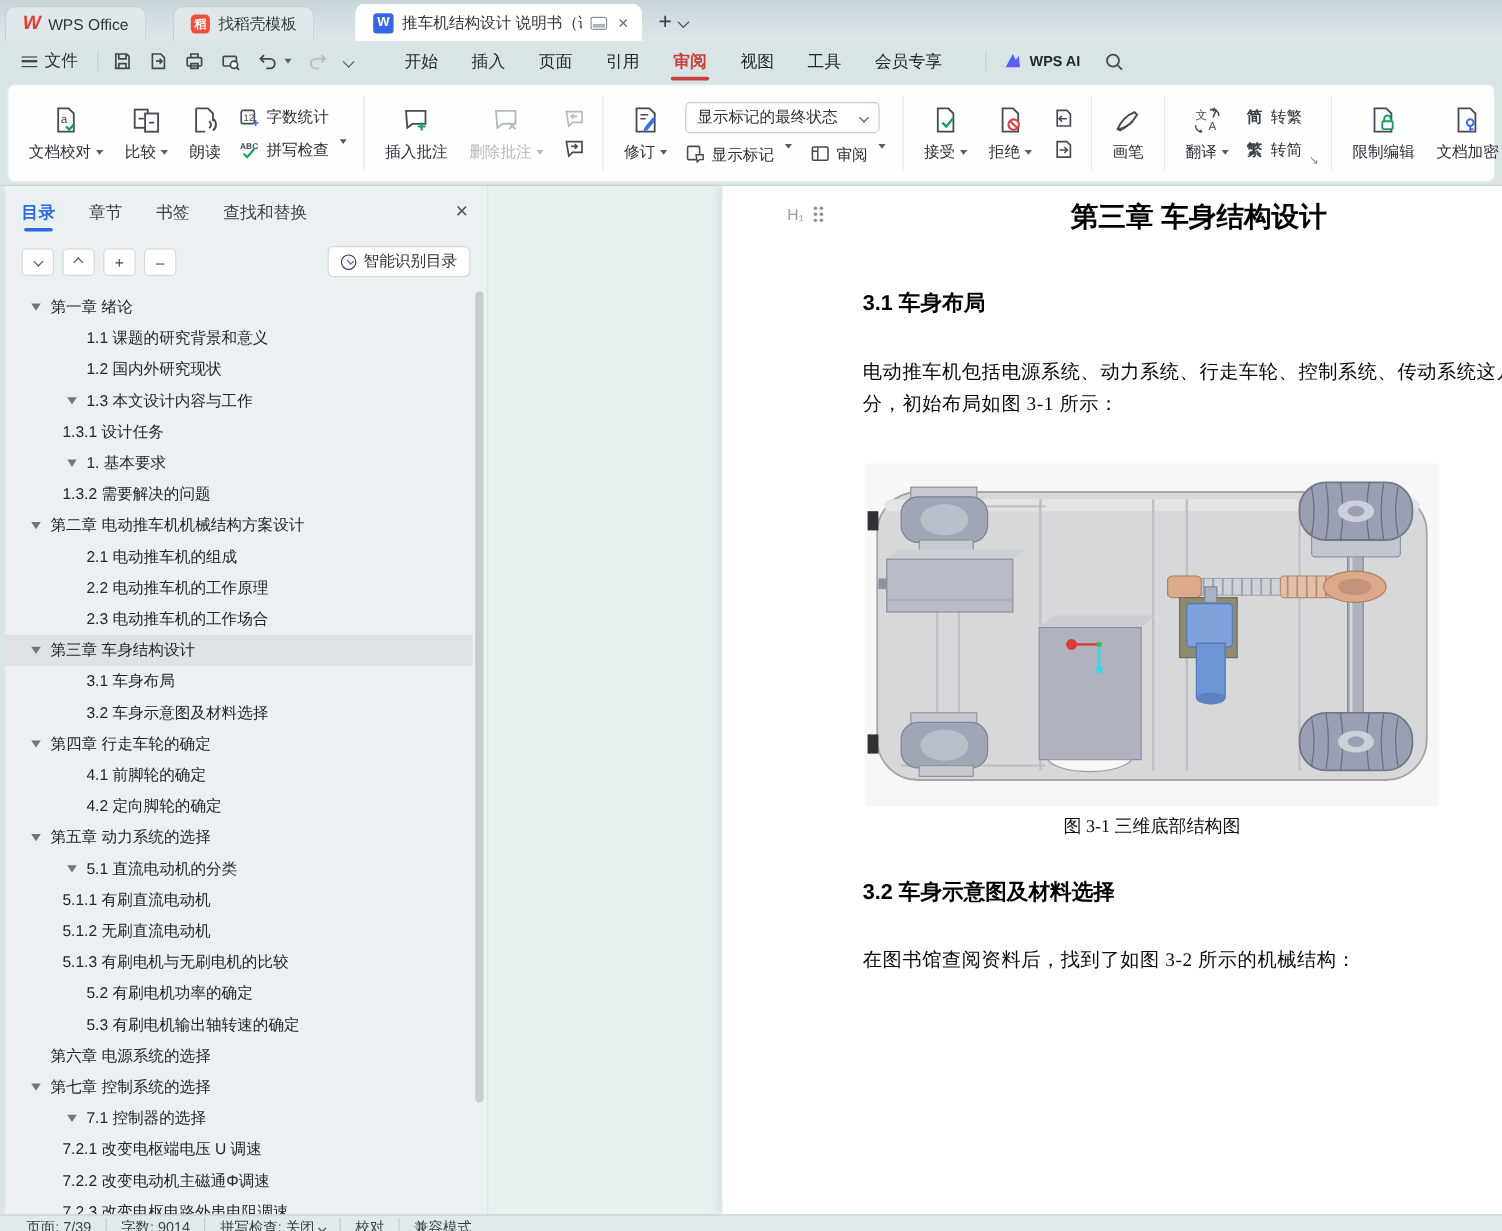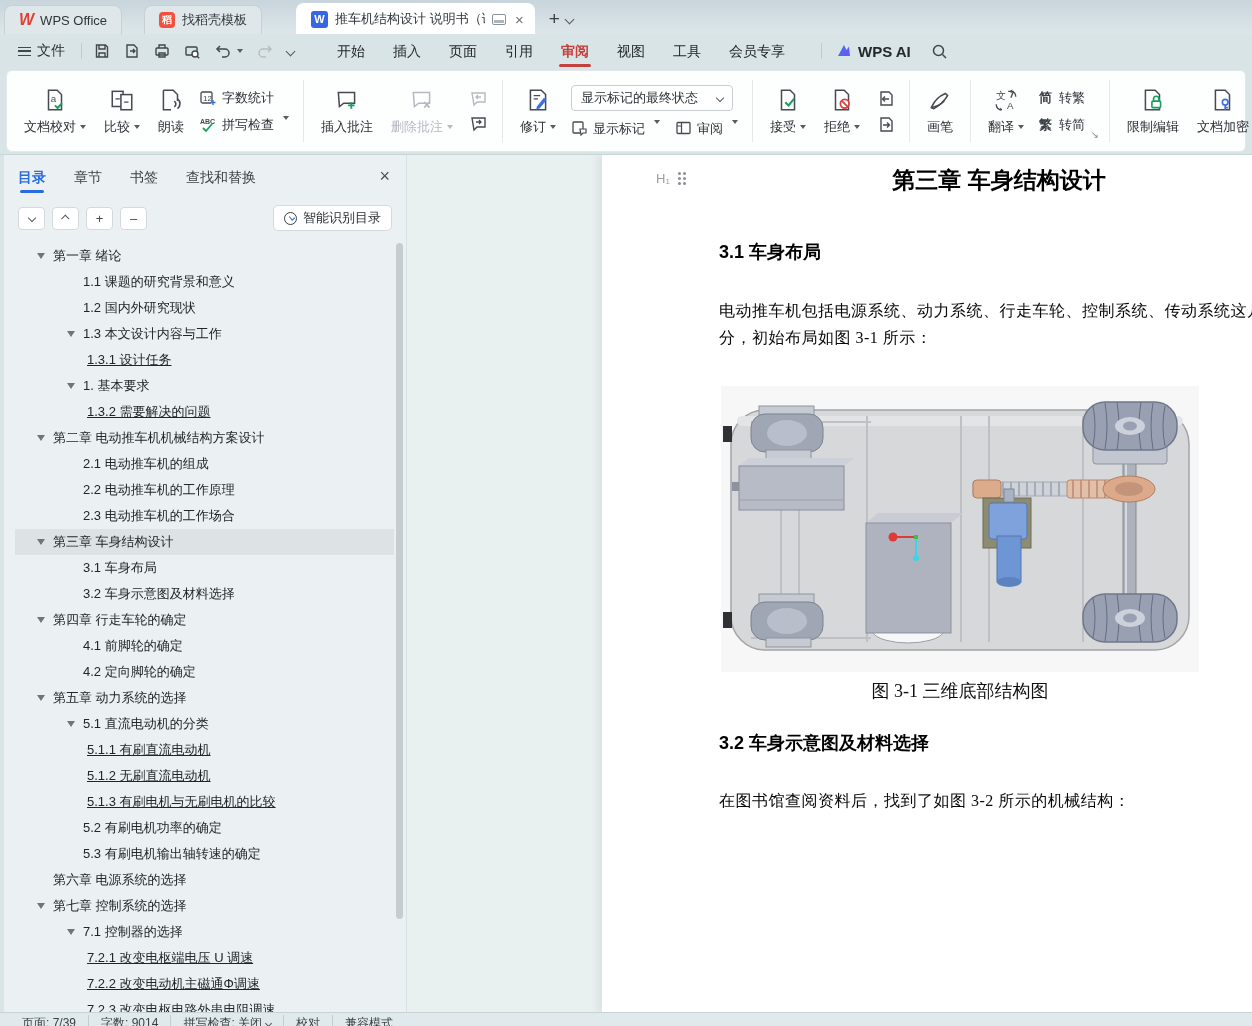--- a/index.html
+++ b/index.html
@@ -29,21 +29,21 @@
   .ham { display:inline-block; width:13px; height:9px; border-top:1.6px solid #41474c; border-bottom:1.6px solid #41474c; position:relative; }
   .ham::after { content:''; position:absolute; left:0; top:2.6px; width:100%; height:1.6px; background:#41474c; }
   .v-div { width:1px; height:16px; background:#c2ccd0; margin:0 8px; }
   .qat { display:flex; align-items:center; gap:6px; }
   .qat .qbtn { display:flex; align-items:center; padding:3px; border-radius:4px; }
   .qat svg { display:block; }
   .menu-items { display:flex; align-items:center; gap:0; margin-left:26px; }
   .menu-item { padding:6px 14px 5px; color:#23282d; cursor:default; position:relative; }
   .menu-item.active { color:#c5413d; font-weight:bold; }
   .menu-item.active::after { content:''; position:absolute; left:12px; right:12px; bottom:-1px; height:3px; background:#c5413d; border-radius:2px; }
-  .wps-ai { display:flex; align-items:center; gap:6px; font-weight:bold; font-size:15px; color:#23282d; padding:4px 6px; }
+  .wps-ai { display:flex; align-items:center; gap:6px; font-weight:bold; font-size:12px; color:#23282d; padding:4px 6px; }
   .search-btn { margin-left:14px; display:flex; align-items:center; }
 
   
   .ribbon { position:absolute; left:6px; top:70px; width:1240px; height:82px; background:#fdfefe; border:1px solid #e3e9ea; border-radius:6px; display:flex; align-items:center; padding:0 8px; }
   .ribbon-wrap { position:absolute; left:0; top:68px; width:100%; height:87px; background:#d9e4e7; border-bottom:1px solid #c9d4d7; }
   .rb-div { width:1px; height:62px; background:#e4e8ea; margin:0 8px; flex:none; }
   .rb-big { display:flex; flex-direction:column; align-items:center; justify-content:center; gap:5px; padding:4px 9px; border-radius:4px; flex:none; }
   .rb-big .lbl { font-size:13px; color:#2b3136; display:flex; align-items:center; white-space:nowrap; }
   .rb-big.disabled .lbl { color:#b4bac0; }
   .rb-stack { display:flex; flex-direction:column; justify-content:center; gap:9px; padding:0 6px; flex:none; }
@@ -65,39 +65,39 @@
   .sb-tab.active::after { content:''; position:absolute; left:2px; right:2px; bottom:4px; height:3px; background:#2a6be0; border-radius:2px; }
   .sb-close { position:absolute; right:16px; top:12px; font-size:18px; color:#4d5358; line-height:1; }
   .sb-btns { display:flex; align-items:center; padding:8px 14px 0; gap:7px; }
   .sq-btn { width:27px; height:23px; background:#fff; border:1px solid #d4dadc; border-radius:4px; display:flex; align-items:center; justify-content:center; color:#41474c; font-size:13px; }
   .sq-btn .chev-d { width:6px; height:6px; }
   .chev-u { display:inline-block; width:6px; height:6px; border-left:1.5px solid #555b60; border-top:1.5px solid #555b60; transform:rotate(45deg) translateY(1px); }
   .smart-btn { margin-left:auto; height:26px; background:#fff; border:1px solid #d4dadc; border-radius:5px; display:flex; align-items:center; gap:6px; padding:0 10px; font-size:13px; color:#2b3136; }
   .smart-ic { width:13px; height:13px; border:1.5px solid #3c4artist146; border:1.5px solid #3c4146; border-radius:50%; position:relative; }
   .smart-ic::after { content:''; position:absolute; left:5px; top:2px; width:3px; height:4px; border-left:1.5px solid #2a6be0; border-bottom:1.5px solid #2a6be0; transform:rotate(-40deg); }
   .toc-list { position:absolute; left:0; top:88px; width:390px; bottom:0; overflow:hidden; }
-  .toc-row { height:26px; display:flex; align-items:center; font-size:13px; color:#21262b; white-space:nowrap;margin-left:11px; }
+  .toc-row { height:26px; display:flex; align-items:center; font-size:13px; color:#21262b; white-space:nowrap; }
   .toc-row.selected { background:#dde3e5; }
   .toc-row.lvl1 { padding-left:22px; }
   .toc-row.lvl2 { padding-left:52px; }
-  .toc-row.lvl3 { padding-left:56px;text-decoration:underline; }
+  .toc-row.lvl3 { padding-left:32px; }
   .toc-arrow { width:16px; flex:none; display:flex; align-items:center; }
   .toc-arrow::before { content:''; border-left:4.5px solid transparent; border-right:4.5px solid transparent; border-top:6px solid #6f757b; }
   .toc-arrow.empty::before { border:none; }
   .sb-scroll { position:absolute; right:3px; top:88px; width:7px; height:676px; background:#c7cdcf; border-radius:4px; }
 
   .canvas { position:relative; flex:1; height:100%; background:#e9f0f0; overflow:hidden; }
   .page { position:absolute; left:195px; top:0; width:700px; height:857px; background:#ffffff; box-shadow:-4px 0 8px rgba(60,80,90,.10); }
   .h1-marker { position:absolute; left:54px; top:16px; color:#9aa0a5; font-size:13px; display:flex; align-items:center; gap:8px; }
   .dots { width:3px; height:3px; background:#8a9096; border-radius:50%; box-shadow:0 5px 0 #8a9096,0 10px 0 #8a9096,5px 0 0 #8a9096,5px 5px 0 #8a9096,5px 10px 0 #8a9096; margin-top:-10px; }
   .doc-title-h { position:absolute; left:117px; top:10px; width:560px; text-align:center; font-size:23px; font-weight:bold; color:#000; font-family:"Liberation Sans", sans-serif; }
   .sec-head { position:absolute; left:117px; font-size:18px; font-weight:bold; color:#000; font-family:"Liberation Sans", sans-serif; }
   .body-text { position:absolute; left:117px; font-size:16px; color:#0a0a0a; font-family:"Liberation Serif", serif; line-height:27px; white-space:nowrap; letter-spacing:.5px; }
   .fig { position:absolute; left:119px; top:231px; width:478px; height:286px; }
-  .fig-cap { position:absolute; left:119px; top:524px; width:478px; text-align:center; font-size:18px; color:#111; font-family:"Liberation Serif", serif; }
+  .fig-cap { position:absolute; left:119px; top:524px; width:478px; text-align:center; font-size:15px; color:#111; font-family:"Liberation Serif", serif; }
 
   
   .statusbar { position:absolute; left:0; top:1012px; width:100%; height:14px; background:#e0eaec; border-top:1px solid #c9d3d5; display:flex; align-items:flex-start; padding:2px 10px 0; font-size:12px; color:#3a3f44; overflow:hidden; gap:0; }
   .st-item { display:flex; align-items:center; gap:4px; padding:0 12px; }
   .st-sep { width:1px; height:12px; background:#c3cdcf; }
   .st-item .chev-d { width:5px; height:5px; }
   svg { flex:none; }
 </style>
 </head>
 <body>

